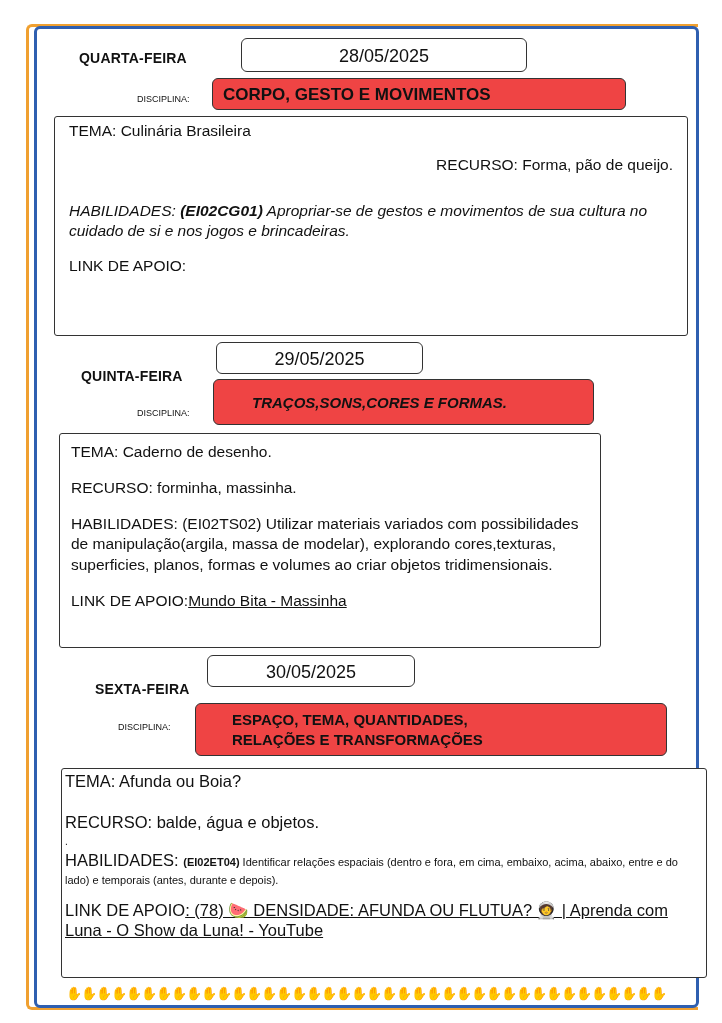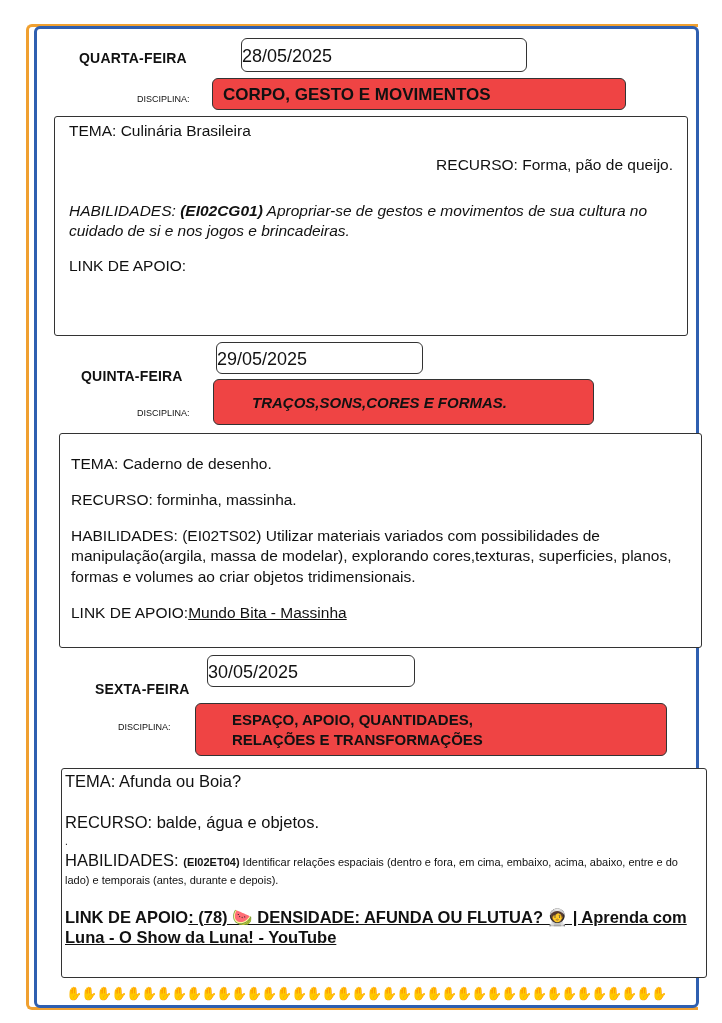--- a/index.html
+++ b/index.html
@@ -1,21 +1,21 @@
 <!DOCTYPE html>
 <html><head>
 <meta charset="utf-8">
 <style>
   html, body { margin: 0; padding: 0; background: #ffffff; }
   body { width: 722px; height: 1023px; position: relative; overflow: hidden; font-family: "Liberation Sans", sans-serif; color: #111; }
   .frame-orange { position: absolute; left: 26px; top: 24px; width: 672px; height: 986px; border-left: 3px solid #f0a030; border-bottom: 3px solid #f0a030; border-top: 3px solid #f0a030; border-radius: 6px 0 0 6px; box-sizing: border-box; }
   .frame-blue { position: absolute; left: 34px; top: 26px; width: 665px; height: 982px; border: 3px solid #2f5fb0; border-radius: 6px; box-sizing: border-box; }
   .abs { position: absolute; }
   .day { font-weight: bold; font-size: 14px; letter-spacing: 0.2px; }
-  .date-box { border: 1px solid #333; border-radius: 6px; box-sizing: border-box; font-size: 18px; background: #fff; }
+  .date-box { border: 1px solid #333; border-radius: 6px; box-sizing: border-box; text-align: center; font-size: 18px; background: #fff; }
   .disc-label { font-size: 9px; }
   .disc-box { border: 1px solid #333; border-radius: 6px; box-sizing: border-box; background: #ef4444; font-weight: bold; }
   .content-box { border: 1px solid #333; border-radius: 3px; box-sizing: border-box; background: #fff; font-size: 15.5px; line-height: 1.3; }
   .content-box p { margin: 0; }
   .u { text-decoration: underline; }
   .hands { position: absolute; left: 66px; top: 986px; width: 600px; height: 18px; display: flex; gap: 0; }
   .hand { width: 15px; height: 16px; font-size: 13px; line-height: 16px; text-align: center; }
 </style>
 </head>
 <body>
@@ -31,40 +31,40 @@
   <p>TEMA: Culinária  Brasileira</p>
   <p style="margin-top:14px;text-align:right;">RECURSO: Forma, pão de queijo.</p>
   <p style="margin-top:26px;font-style:italic;"><span>HABILIDADES: </span><b>(EI02CG01)</b><span> Apropriar-se de gestos e movimentos de sua cultura no cuidado de si e nos jogos e brincadeiras.</span></p>
   <p style="margin-top:14px;"><span>LINK DE APOIO:</span></p>
 </div>
 
 <div class="abs date-box" style="left:216px; top:342px; width:207px; height:32px; line-height:32px;">29/05/2025</div>
 <div class="abs day" style="left:81px; top:368px;">QUINTA-FEIRA</div>
 <div class="abs disc-label" style="left:137px; top:408px;">DISCIPLINA:</div>
 <div class="abs disc-box" style="left:213px; top:379px; width:381px; height:46px; line-height:46px; padding-left:38px; font-size:15px;font-style:italic;">TRAÇOS,SONS,CORES E FORMAS.</div>
-<div class="abs content-box" style="left:59px; top:433px; width:643px; height:215px; padding:20px 11px;">
+<div class="abs content-box" style="left:59px; top:433px; width:542px; height:215px; padding:8px 11px;">
   <p>TEMA: Caderno de desenho.</p>
   <p style="margin-top:16px;">RECURSO:  forminha, massinha.</p>
   <p style="margin-top:16px;"><span>HABILIDADES: </span><span>(EI02TS02)</span><span> Utilizar materiais variados com possibilidades de manipulação(argila, massa de modelar), explorando cores,texturas, superficies, planos, formas e volumes ao criar objetos tridimensionais.</span></p>
   <p style="margin-top:16px;"><span>LINK DE APOIO:</span><span class="u">Mundo Bita - Massinha</span></p>
 </div>
 
 <div class="abs date-box" style="left:207px; top:655px; width:208px; height:32px; line-height:32px;">30/05/2025</div>
 <div class="abs day" style="left:95px; top:681px;">SEXTA-FEIRA</div>
 <div class="abs disc-label" style="left:118px; top:722px;">DISCIPLINA:</div>
 <div class="abs disc-box" style="left:195px; top:703px; width:472px; height:53px; padding:6px 0 0 36px; font-size:15px; line-height:20px;">
-  <div>ESPAÇO, APOIO, QUANTIDADES,</div>
+  <div>ESPAÇO, TEMA, QUANTIDADES,</div>
   <div>RELAÇÕES E TRANSFORMAÇÕES</div>
 </div>
 <div class="abs content-box" style="left:61px; top:768px; width:646px; height:210px; padding:2px 3px; font-size:16.5px; line-height:1.25;">
   <p>TEMA:  Afunda  ou Boia?</p>
   <p style="margin-top:20px;">RECURSO:  balde,  água  e objetos.</p>
   <p style="margin-top:4px; font-size:10px;">.</p>
   <p style="font-size:11px; line-height:1.45;"><span style="font-size:16.5px;">HABILIDADES:  </span><b>(EI02ET04)</b><span> Identificar relações espaciais (dentro e fora, em cima, embaixo, acima, abaixo, entre e do lado) e temporais (antes, durante e depois).</span></p>
-  <p style="margin-top:18px;font-weight:bold;"><span>LINK DE APOIO</span><span class="u">: (78) 🍉 DENSIDADE: AFUNDA OU FLUTUA? 🧑‍🚀 | Aprenda com Luna - O Show da Luna! - YouTube</span></p>
+  <p style="margin-top:11px;"><span>LINK DE APOIO</span><span class="u">: (78) 🍉 DENSIDADE: AFUNDA OU FLUTUA? 🧑‍🚀 | Aprenda com Luna - O Show da Luna! - YouTube</span></p>
 </div>
 
 <div class="hands" id="hands">
     <span class="hand" style="color: rgb(58, 123, 213); filter: saturate(1.5);">✋</span>
     <span class="hand" style="color: rgb(229, 57, 53); filter: saturate(1.5);">✋</span>
     <span class="hand" style="color: rgb(255, 214, 0); filter: saturate(1.5);">✋</span>
     <span class="hand" style="color: rgb(30, 136, 229); filter: saturate(1.5);">✋</span>
     <span class="hand" style="color: rgb(58, 123, 213); filter: saturate(1.5);">✋</span>
     <span class="hand" style="color: rgb(229, 57, 53); filter: saturate(1.5);">✋</span>
     <span class="hand" style="color: rgb(255, 214, 0); filter: saturate(1.5);">✋</span>

